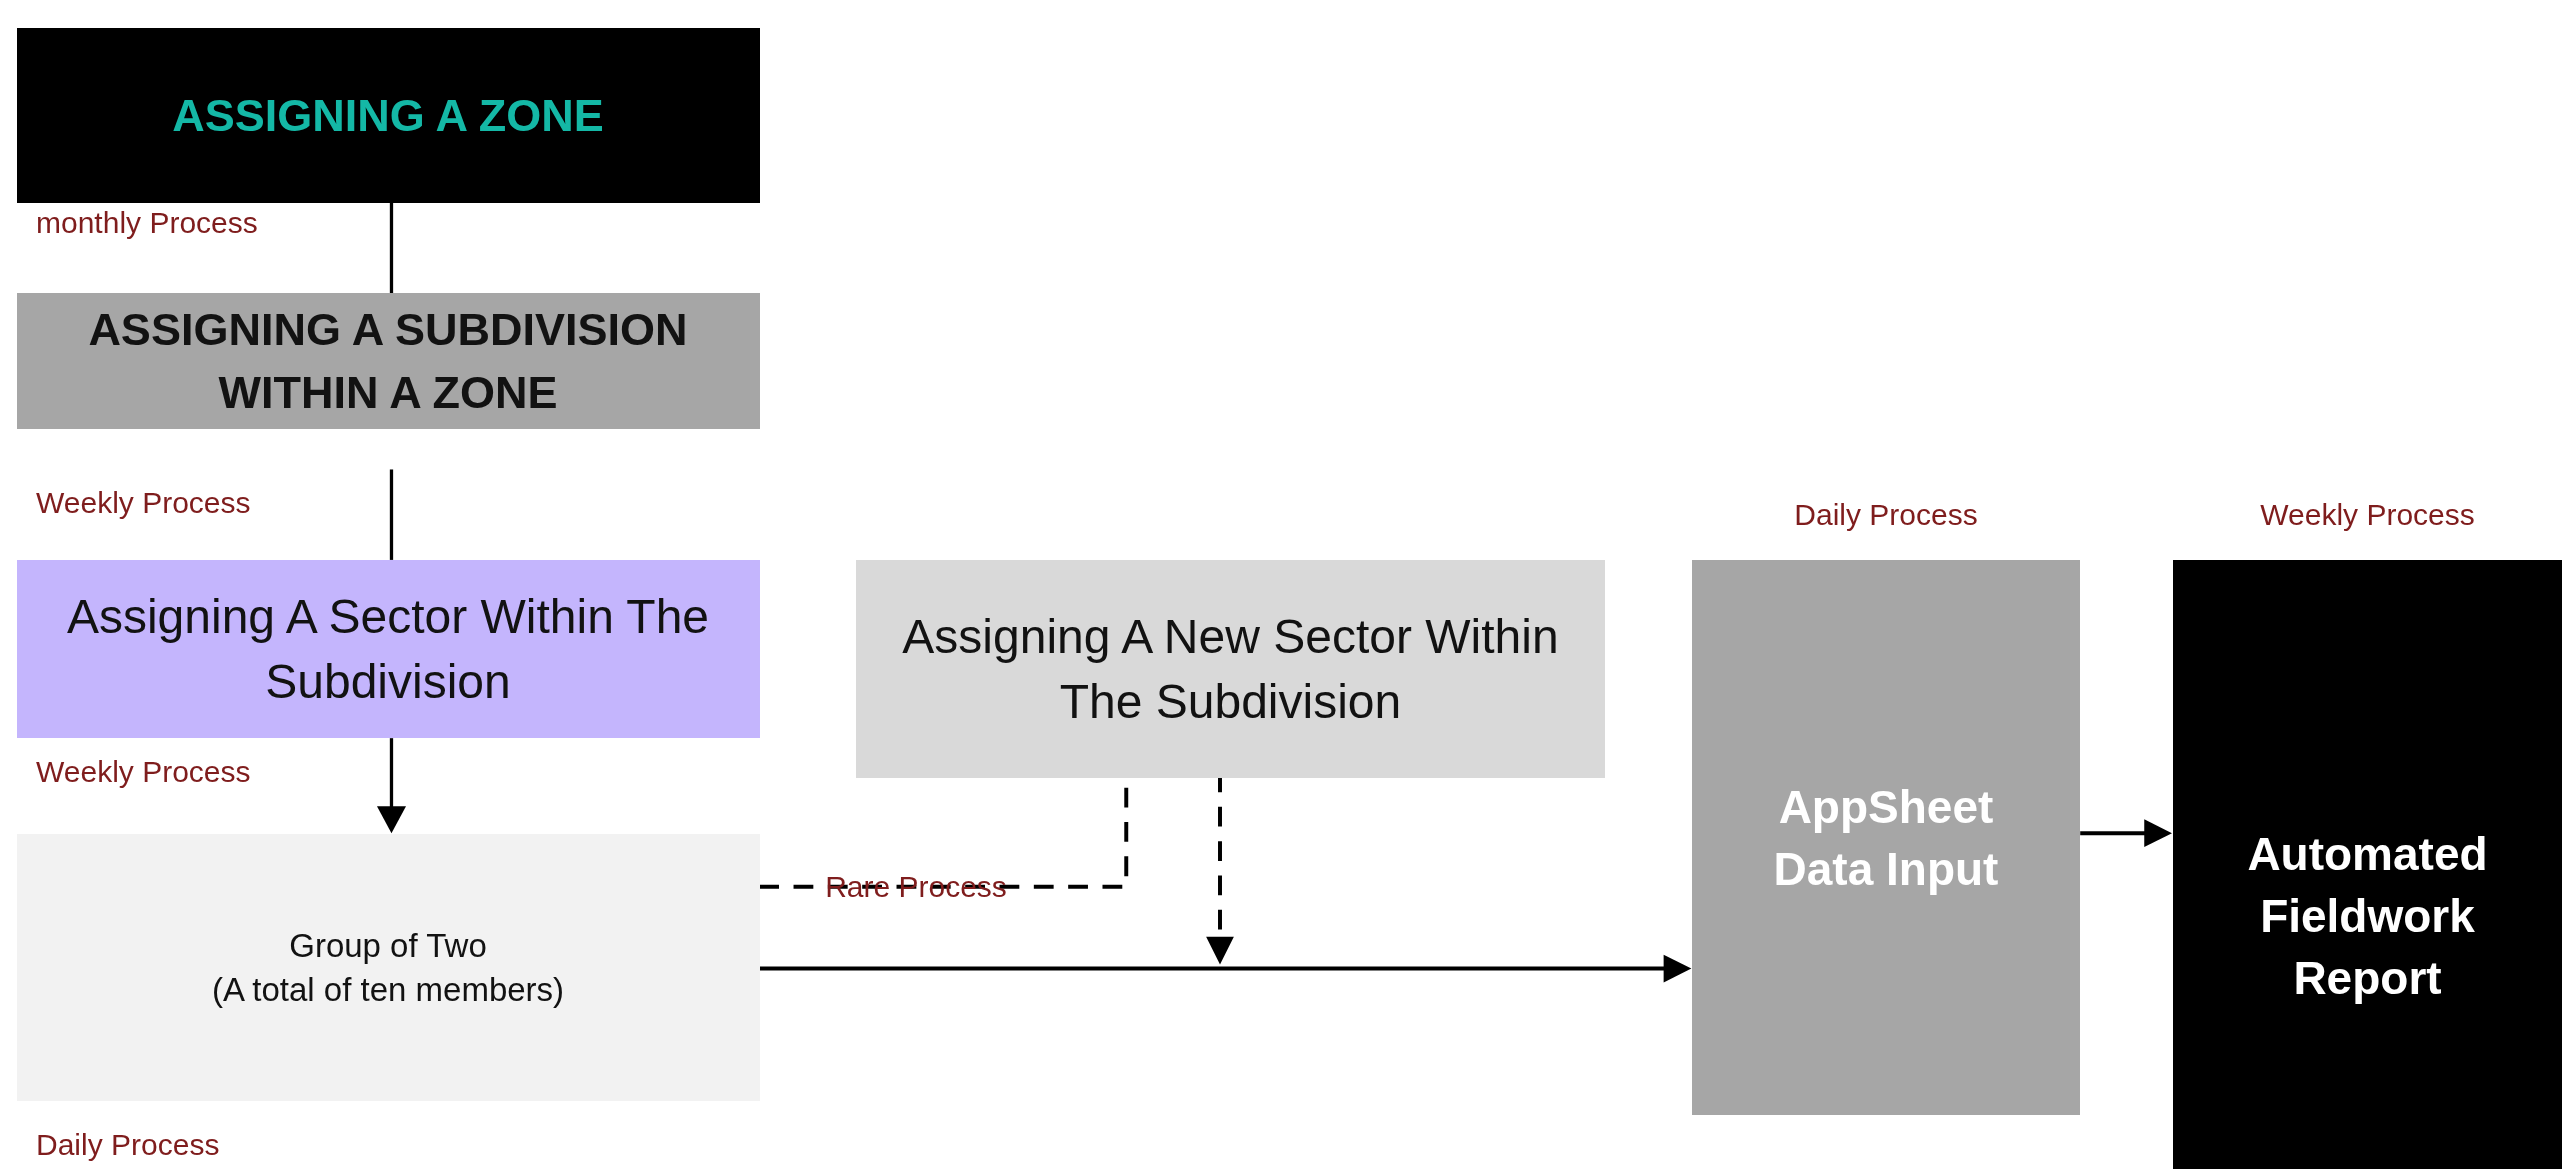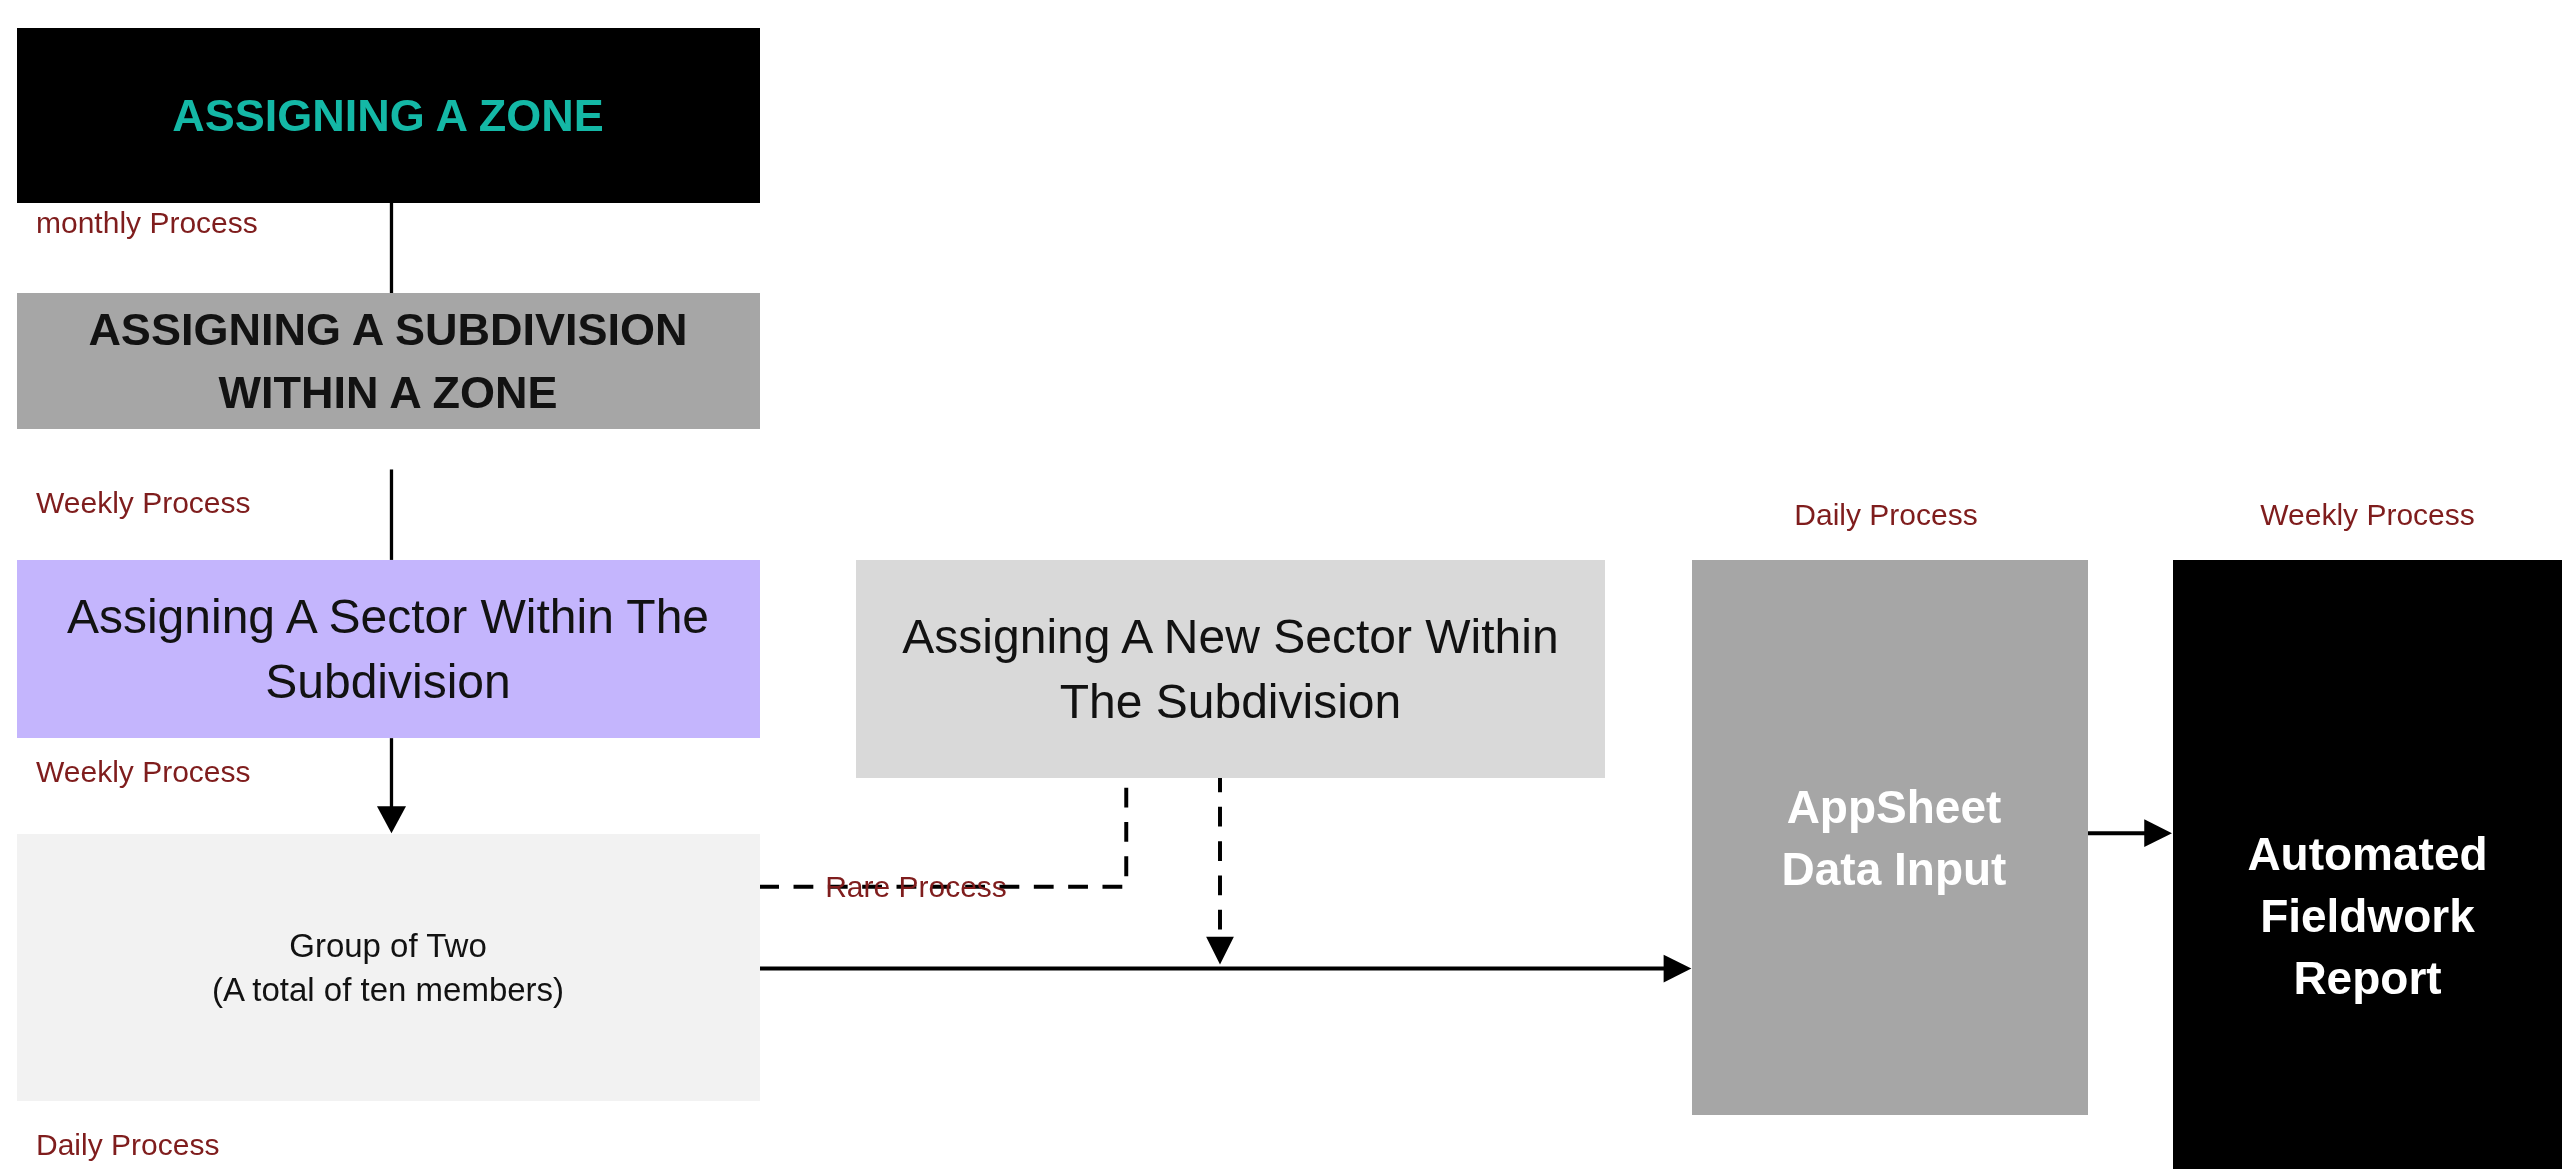--- a/index.html
+++ b/index.html
@@ -72,21 +72,20 @@
     line-height: 65px;
   }
   
   .box-appsheet {
     left: 1692px; top: 560px; width: 388px; height: 555px;
     background: #a6a6a6;
     color: #ffffff;
     font-weight: bold;
     font-size: 46px;
     line-height: 62px;
-    padding-left: 8px;
   }
   .box-report {
     left: 2173px; top: 560px; width: 389px; height: 712px;
     background: #000000;
     color: #ffffff;
     font-weight: bold;
     font-size: 46px;
     line-height: 62px;
   }
 

